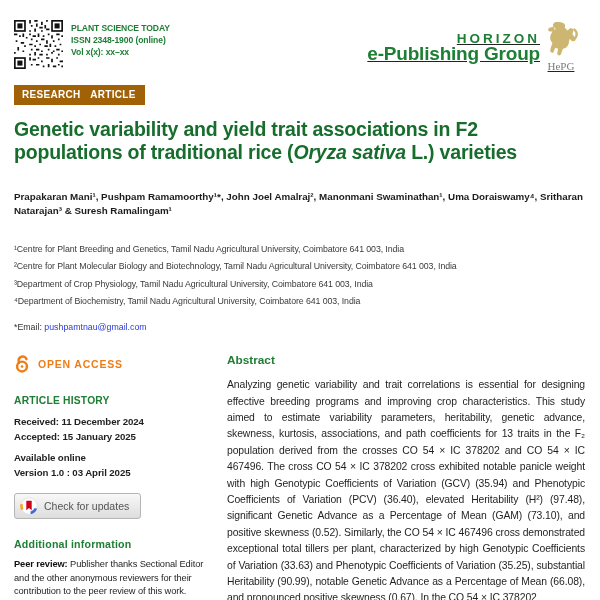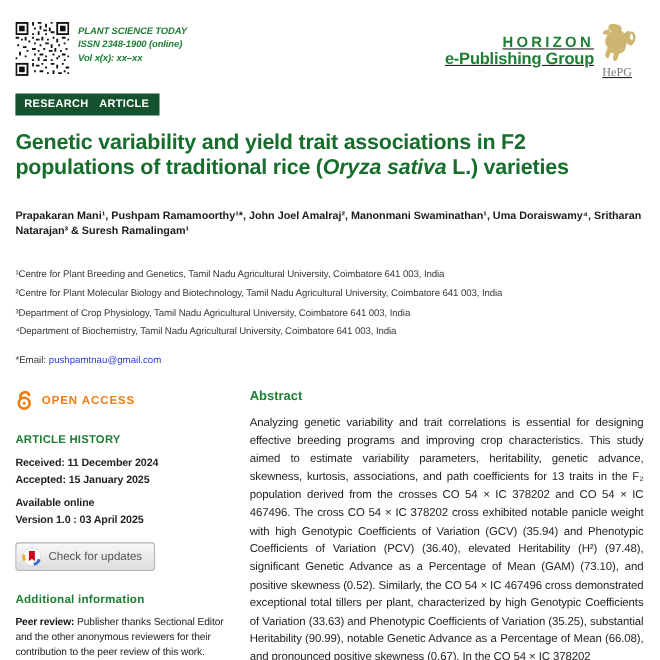--- a/index.html
+++ b/index.html
@@ -2,35 +2,35 @@
 <html lang="en"><head>
 <meta charset="utf-8">
 <style>
   html,body{margin:0;padding:0;background:#fff;}
   body{width:600px;height:600px;overflow:hidden;
        font-family:"Liberation Sans","DejaVu Sans",sans-serif;color:#222;}
   .page{width:600px;height:600px;box-sizing:border-box;padding:20px 15px 0 14px;overflow:hidden;}
 
   
   .header{display:flex;justify-content:space-between;align-items:flex-start;}
-  .header-left{display:flex;gap:8px;font-style:italic;}
+  .header-left{display:flex;gap:8px;}
   .qr{width:49px;height:49px;flex-shrink:0;}
   .journal-meta{padding-top:2px;}
   .journal-meta .g{color:#1e7e34;font-weight:bold;font-size:8.6px;line-height:12px;letter-spacing:-0.1px;}
   .journal-meta a{color:#2a3cd8;font-weight:bold;font-size:8.6px;line-height:12px;text-decoration:none;display:block;}
   .header-right{display:flex;align-items:flex-start;gap:1px;padding-right:4px;text-decoration:underline;}
   .pub-text{text-align:right;padding-top:11px;}
   .pub-line1{color:#1e7e34;font-weight:bold;font-size:13.5px;letter-spacing:3px;line-height:15px;}
-  .pub-line2{color:#1e7e34;font-weight:bold;font-size:15px;line-height:16px;letter-spacing:-0.2px;}
+  .pub-line2{color:#1e7e34;font-weight:bold;font-size:19px;line-height:16px;letter-spacing:-0.2px;}
   .lion-block{text-align:center;}
   .lion-block svg{display:block;margin:0 auto;}
   .hepg{font-family:"Liberation Serif","DejaVu Serif",serif;color:#7c7c7c;font-size:11px;margin-top:-2px;}
 
   
-  .badge{display:inline-block;background:#14532d;color:#fff;font-weight:bold;font-size:10px;
+  .badge{display:inline-block;background:#a16207;color:#fff;font-weight:bold;font-size:10px;
          letter-spacing:0.3px;word-spacing:7px;padding:4px 9px 5px 8px;margin-top:13px;}
 
   
   h1.title{margin:13px 0 0 0;color:#166d2c;font-size:19.5px;font-weight:bold;line-height:1.16;
            letter-spacing:-0.2px;max-width:575px;}
   h1.title em{}
   .authors{margin-top:27px;font-size:9.8px;font-weight:bold;color:#1c1c1c;line-height:1.4;max-width:575px;}
   .affils{margin-top:26px;}
   .affil{font-size:8.8px;color:#3a3a3a;margin-bottom:7.5px;letter-spacing:-0.1px;}
   .email-line{margin-top:16px;font-size:8.8px;}

